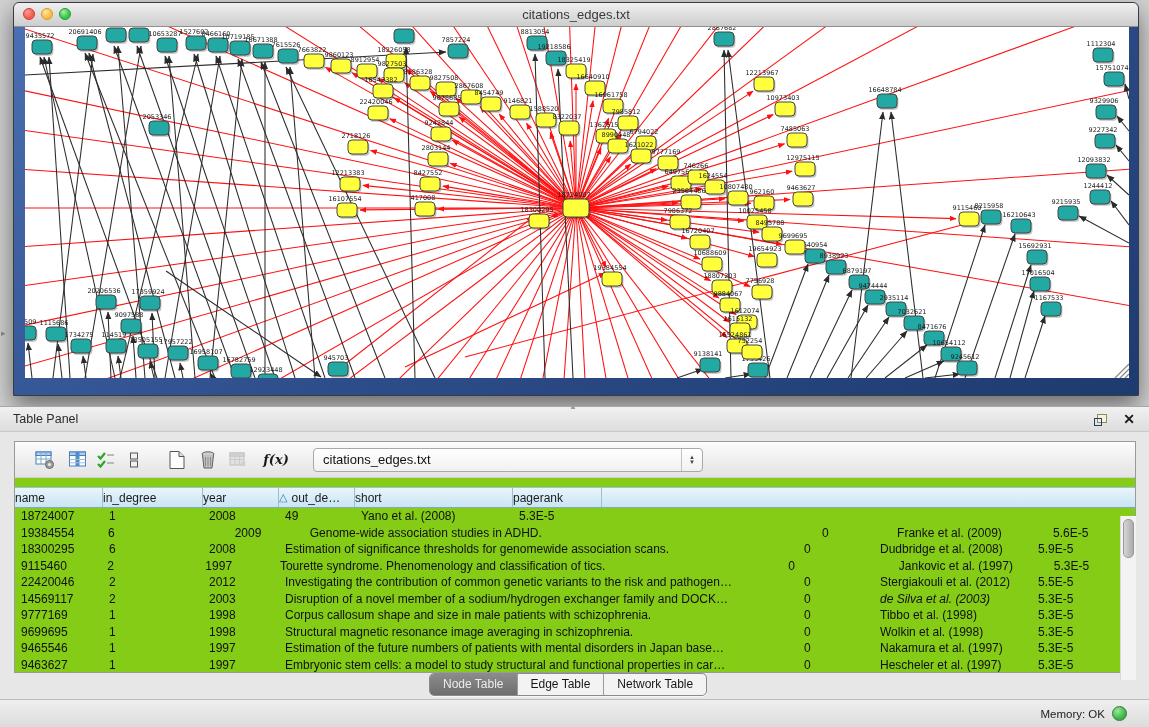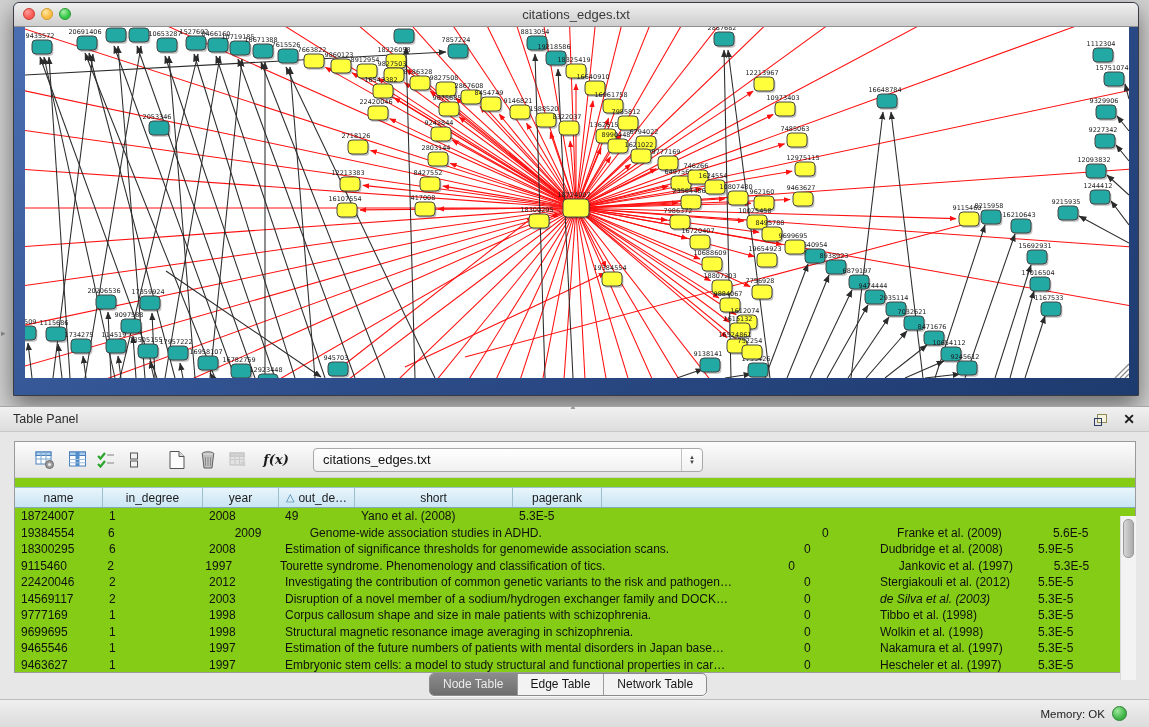--- a/index.html
+++ b/index.html
@@ -57,21 +57,21 @@
   }
   .combo .stepper{
     position:absolute;right:0;top:0;width:20px;height:22px;border-left:1px solid #c2c2c2;
     display:flex;flex-direction:column;align-items:center;justify-content:center;
     font-size:6px;color:#444;line-height:5px;
   }
   .thead{display:flex;height:21px;box-sizing:border-box;margin-top:9px;
     border-top:1px solid #9ec2d4;border-bottom:1px solid #86a9ba;
     background:linear-gradient(#e9f5fc,#c9e5f3);}
   .th{box-sizing:border-box;border-right:1px solid #9dbecd;font-size:12px;color:#1b1b1b;
-      display:flex;align-items:center;justify-content:center;white-space:nowrap;overflow:hidden;}
+      display:flex;align-items:center;justify-content:flex-start;white-space:nowrap;overflow:hidden;}
   .th .tri{color:#3c7ba4;margin-right:4px;font-size:11px;}
   .tbody{position:relative;}
   .tr{display:flex;height:16.5px;align-items:center;}
   .td{box-sizing:border-box;padding-left:6px;font-size:12px;color:#101010;
       white-space:nowrap;overflow:hidden;}
   .vscroll{position:absolute;left:1105px;top:74px;width:15px;height:164px;
       background:#f3f3f3;border-left:1px solid #dadada;}
   .vthumb{margin:3px 2px;height:37px;border-radius:5px;
       background:linear-gradient(90deg,#d6d6d6,#ababab);border:1px solid #9a9a9a;}
   

